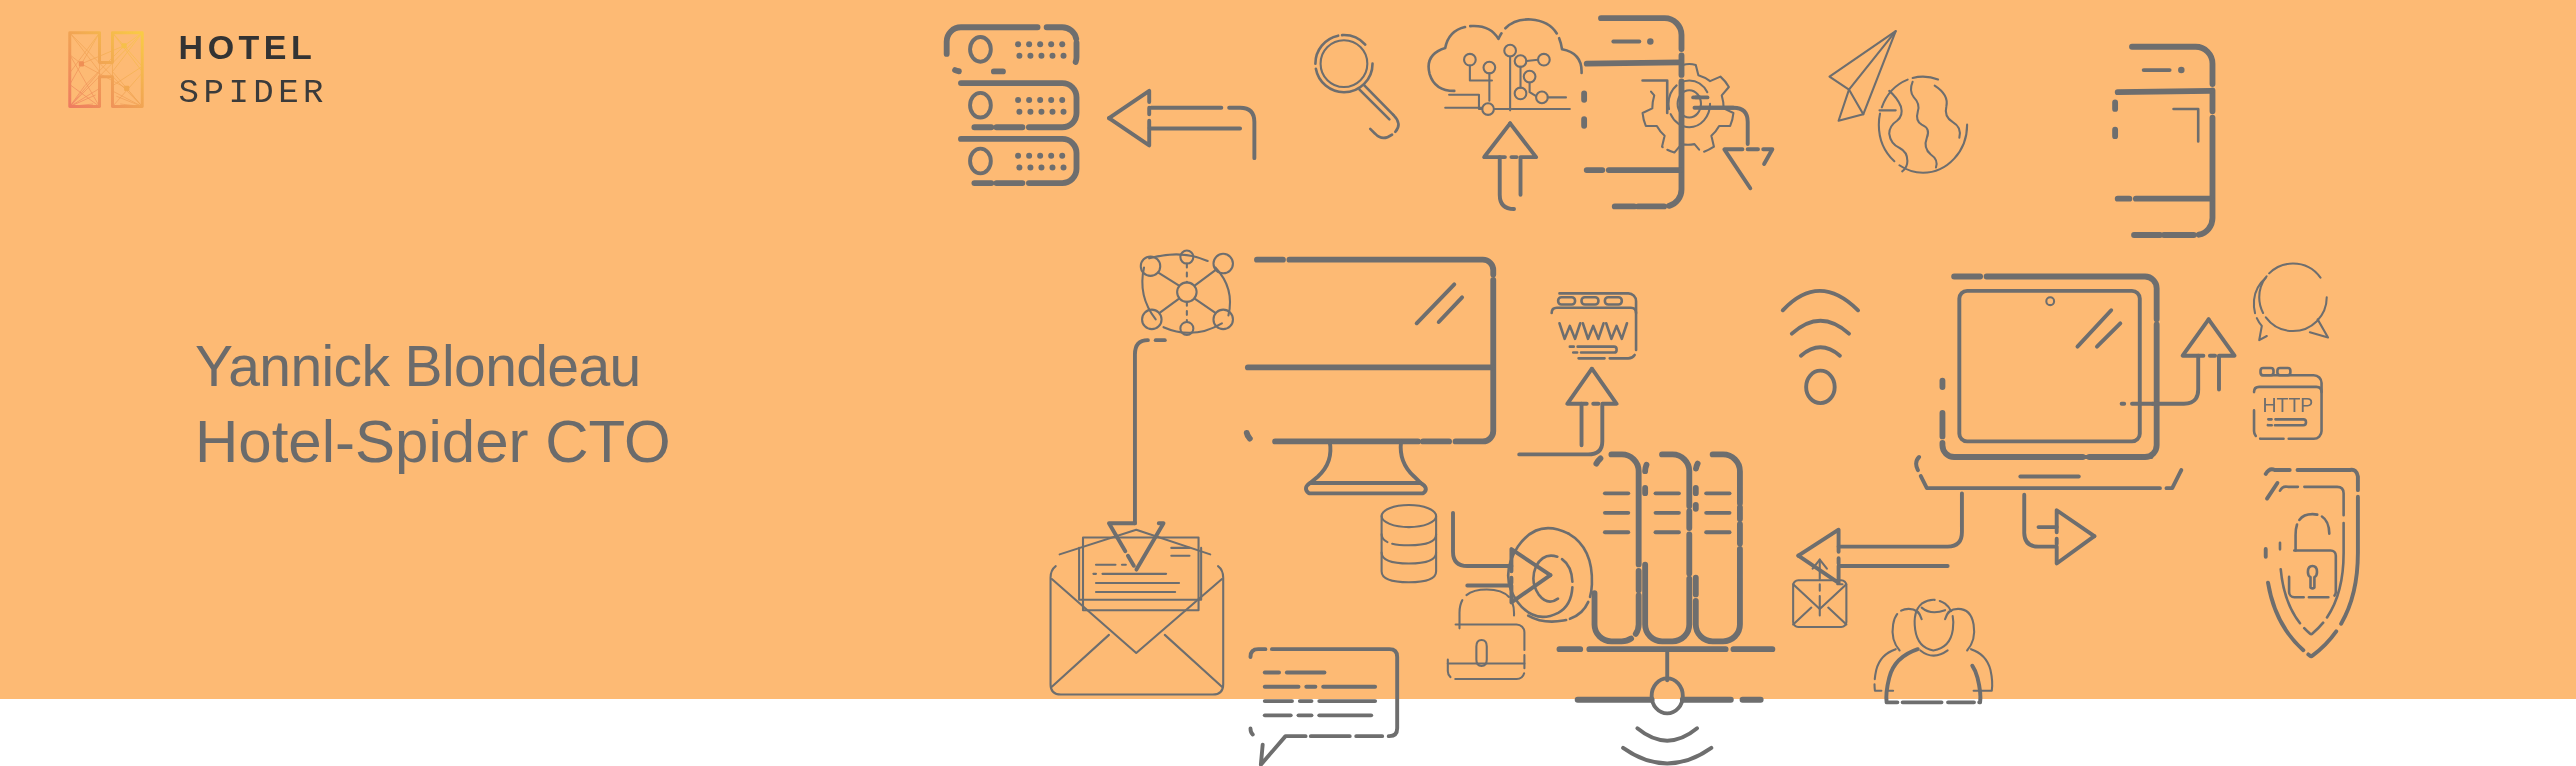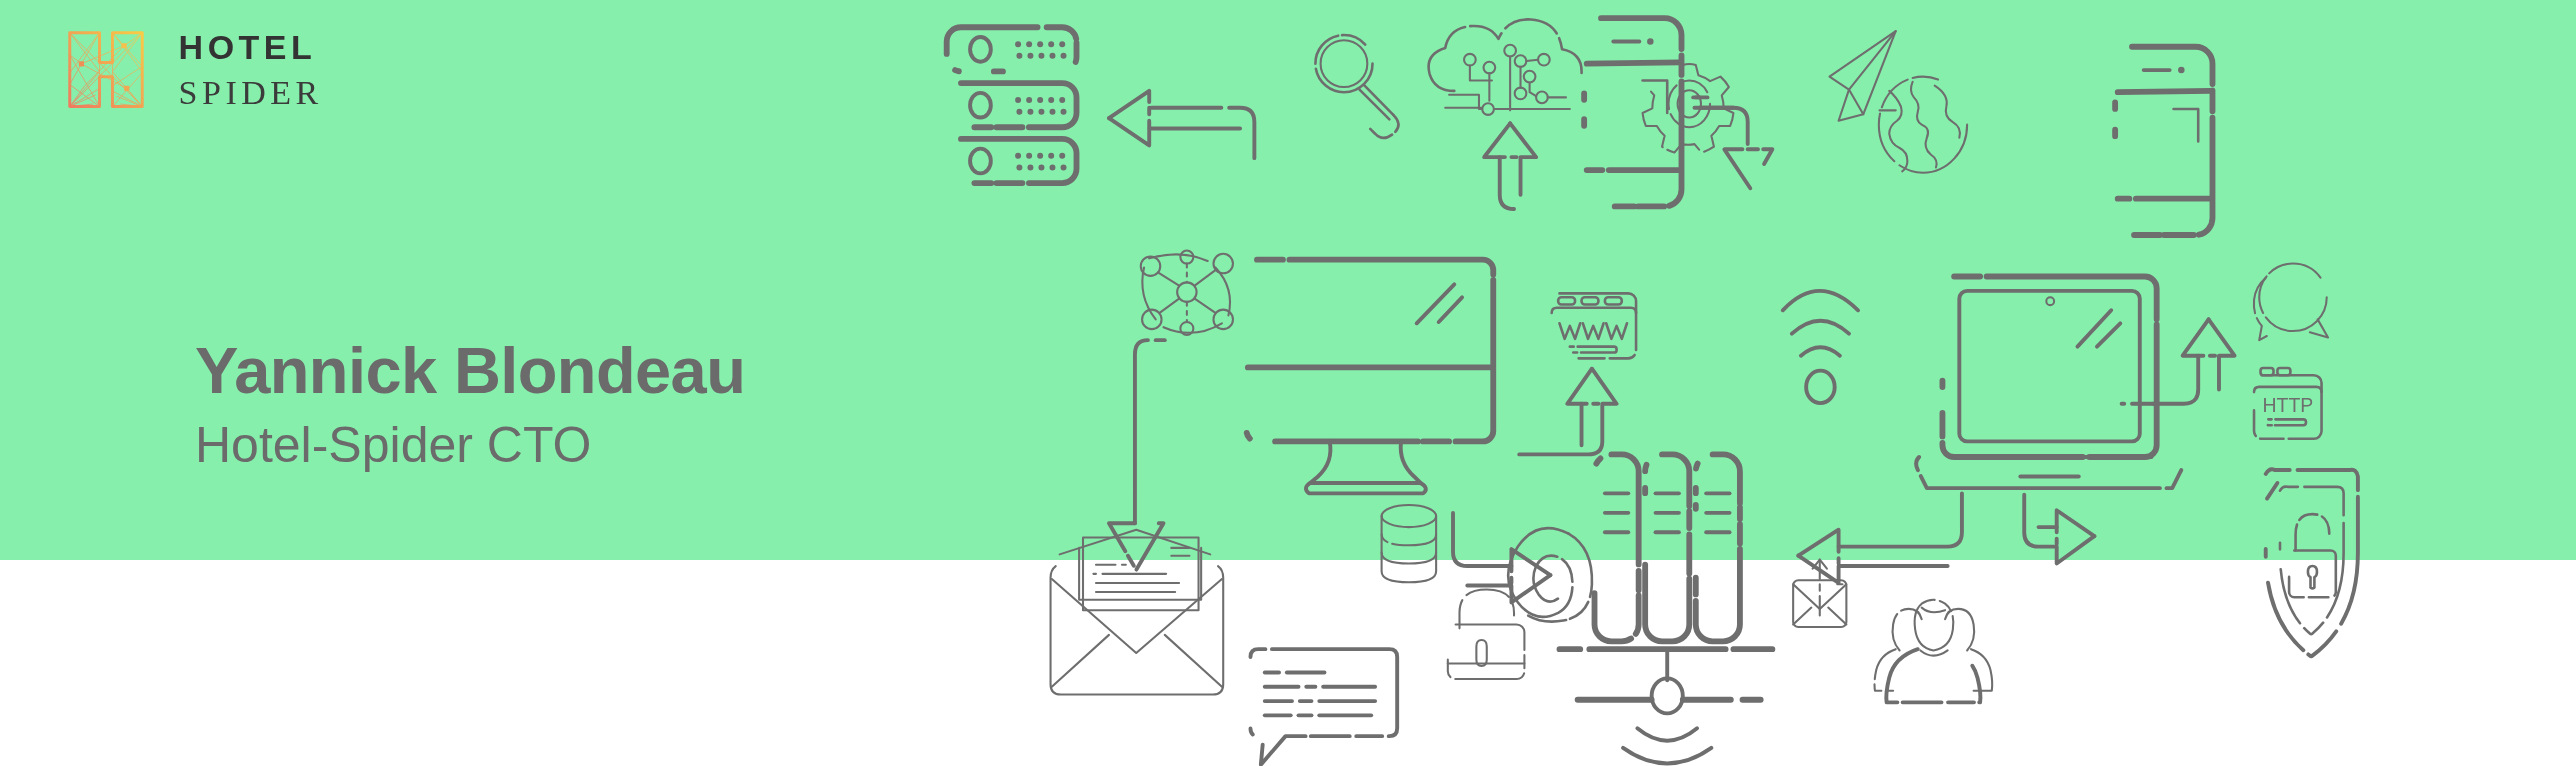--- a/index.html
+++ b/index.html
@@ -2,43 +2,43 @@
 <html style="font-size:10.4px"><head>
 <meta charset="utf-8">
 <title>Yannick Blondeau — Hotel-Spider CTO</title>
 <style>
   html,body{margin:0;padding:0;}
   body{
     width:2576px;height:766px;background:#ffffff;
     font-family:"Liberation Sans","DejaVu Sans",sans-serif;
     overflow:hidden;position:relative;
   }
-  .banner{position:relative;width:2576px;height:560px;background:#86efac;}
+  .banner{position:relative;width:2576px;height:699px;background:#fdba74;}
 
   
   .logo-block{position:absolute;left:62px;top:26px;display:flex;align-items:center;gap:28.6px;}
   .logo-mark{width:88px;height:88px;display:block;}
   .logo-words{display:flex;flex-direction:column;justify-content:center;line-height:1;}
   .logo-hotel{
     font-size:34px;font-weight:700;letter-spacing:4.5px;color:#333333;
     font-family:"Liberation Sans","DejaVu Sans",sans-serif;
   }
   .logo-spider{
     font-size:34px;font-weight:400;letter-spacing:4.5px;color:#3b3b3b;margin-top:11.7px;
-    font-family:Liberation Serif, serif;
+    font-family:Liberation Mono, monospace;
   }
 
   
   .person{position:absolute;left:195px;top:338px;}
   .person-name{
-    font-size:65px;font-weight:700;color:#6b6b6b;letter-spacing:-0.6px;
+    font-size:57px;font-weight:400;color:#6b6b6b;letter-spacing:-0.6px;
     line-height:1.0;white-space:nowrap;
   }
   .person-role{
-    font-size:50px;font-weight:400;color:#6b6b6b;letter-spacing:0px;
+    font-size:60px;font-weight:400;color:#6b6b6b;letter-spacing:0px;
     line-height:1.0;margin-top:17px;white-space:nowrap;
   }
 
   
   .illustration{position:absolute;left:935px;top:0px;width:1641px;height:766px;text-decoration:underline;}
   .illustration svg{display:block;width:100%;height:100%;}
   .ln{fill:none;stroke:#6e6e6e;stroke-linecap:round;stroke-linejoin:round;}
   .thick{stroke-width:9;}
   .med{stroke-width:6;}
   .thin{stroke-width:4;}

